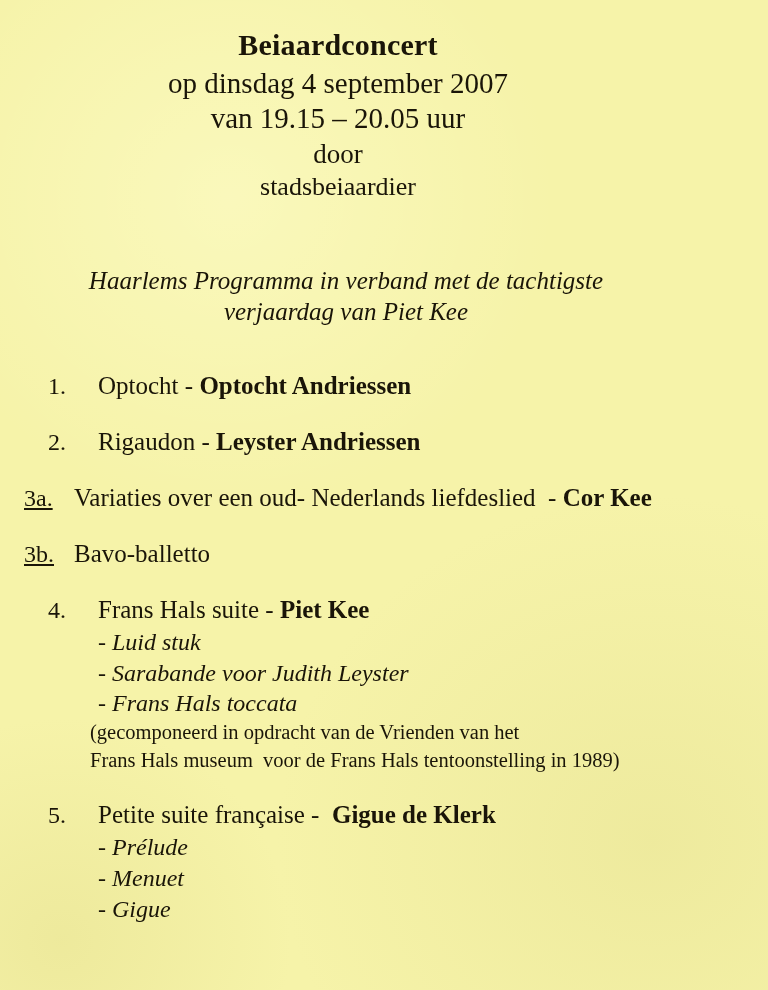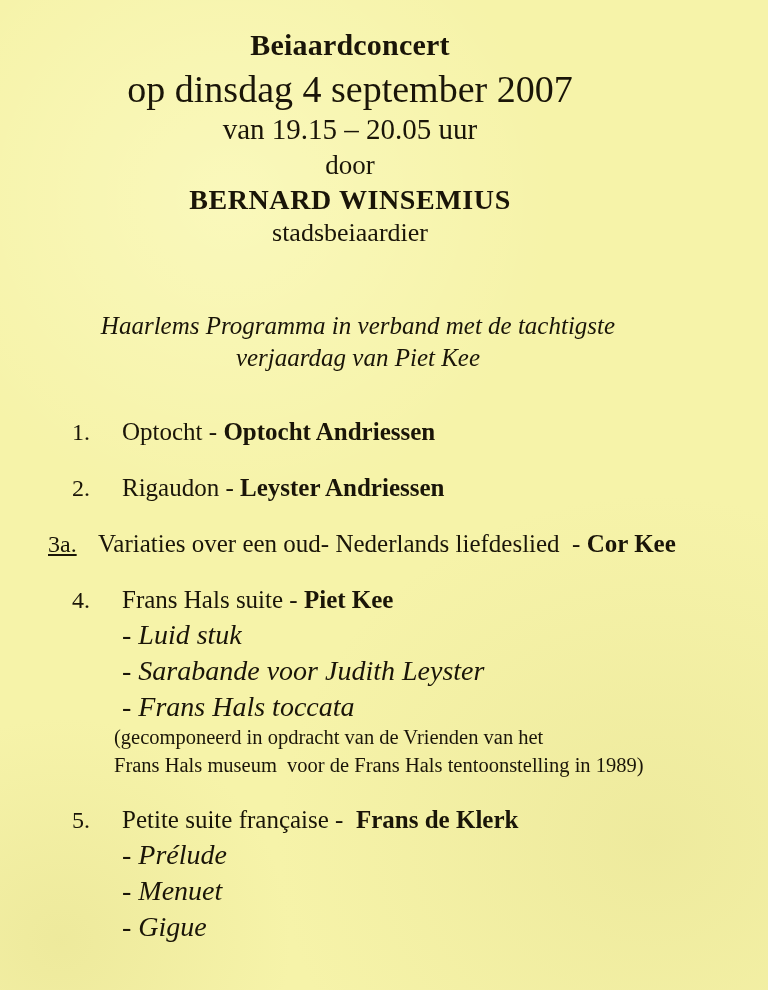--- a/index.html
+++ b/index.html
@@ -27,39 +27,38 @@
     pointer-events: none;
     z-index: 0;
   }
 
   .page {
     position: relative;
     z-index: 1;
     width: 676px;
     height: 990px;
     box-sizing: border-box;
-    padding-left: 24px;
   }
 
   
   .header {
     text-align: center;
     padding-top: 28px;
   }
   .header .line {
     display: block;
     line-height: 1.16;
   }
   .title-main {
     font-size: 30px;
     font-weight: bold;
     letter-spacing: 0.2px;
   }
   .title-date {
-    font-size: 38px;
+    font-size: 29px;
     margin-top: 4px;
   }
   .title-time {
     font-size: 29px;
     margin-top: 2px;
   }
   .title-door {
     font-size: 27px;
     margin-top: 3px;
   }
@@ -116,21 +115,21 @@
   .composer {
     font-weight: bold;
     white-space: pre;
   }
 
   .movements {
     margin-top: 2px;
   }
   .movement {
     font-style: italic;
-    font-size: 28px;
+    font-size: 24px;
     line-height: 1.28;
     margin-left: 98px;
     white-space: pre;
   }
 
   .note {
     font-size: 20.5px;
     line-height: 1.34;
     margin-left: 90px;
   }
@@ -144,21 +143,20 @@
 
 <div class="paper-tint"></div>
 
 <div class="page">
 
   <div class="header">
     <span class="line title-main">Beiaardconcert</span>
     <span class="line title-date">op dinsdag 4 september 2007</span>
     <span class="line title-time">van 19.15 – 20.05 uur</span>
     <span class="line title-door">door</span>
-    <span class="line title-performer">BERNARD WINSEMIUS</span>
     <span class="line title-role">stadsbeiaardier</span>
   </div>
 
   <div class="subtitle">
     <span class="line">Haarlems Programma in verband met de tachtigste</span>
     <span class="line">verjaardag van Piet Kee</span>
   </div>
 
   <div class="program">
 
@@ -179,20 +177,27 @@
     </div>
 
     <div class="item">
       <div class="item-head">
         <span class="item-num narrow">3a.</span>
         <span class="item-title">Variaties over een oud- Nederlands liefdeslied  - </span>
         <span class="composer">Cor Kee</span>
       </div>
     </div>
 
+    <div class="item">
+      <div class="item-head">
+        <span class="item-num narrow">3b.</span>
+        <span class="item-title">Bavo-balletto</span>
+        <span class="composer"></span>
+      </div>
+    </div>
 
     <div class="item">
       <div class="item-head">
         <span class="item-num">4.</span>
         <span class="item-title">Frans Hals suite - </span>
         <span class="composer">Piet Kee</span>
       </div>
       <div class="movements">
         <div class="movement">- Luid stuk</div>
         <div class="movement">- Sarabande voor Judith Leyster</div>
@@ -201,21 +206,21 @@
       <div class="note">
         <span class="line">(gecomponeerd in opdracht van de Vrienden van het</span>
         <span class="line">Frans Hals museum  voor de Frans Hals tentoonstelling in 1989)</span>
       </div>
     </div>
 
     <div class="item">
       <div class="item-head">
         <span class="item-num">5.</span>
         <span class="item-title">Petite suite française -  </span>
-        <span class="composer">Frans de Klerk</span>
+        <span class="composer">Gigue de Klerk</span>
       </div>
       <div class="movements">
         <div class="movement">- Prélude</div>
         <div class="movement">- Menuet</div>
         <div class="movement">- Gigue</div>
       </div>
     </div>
 
   </div>
 </div>

